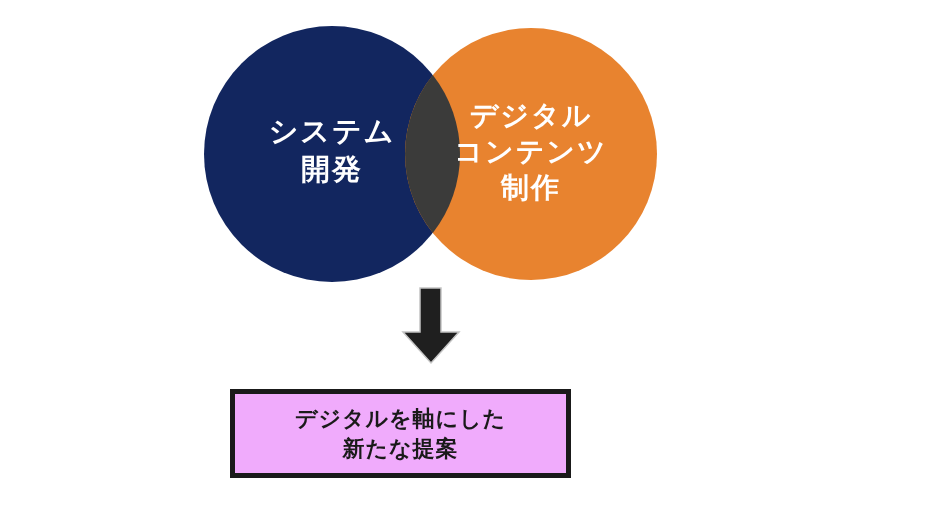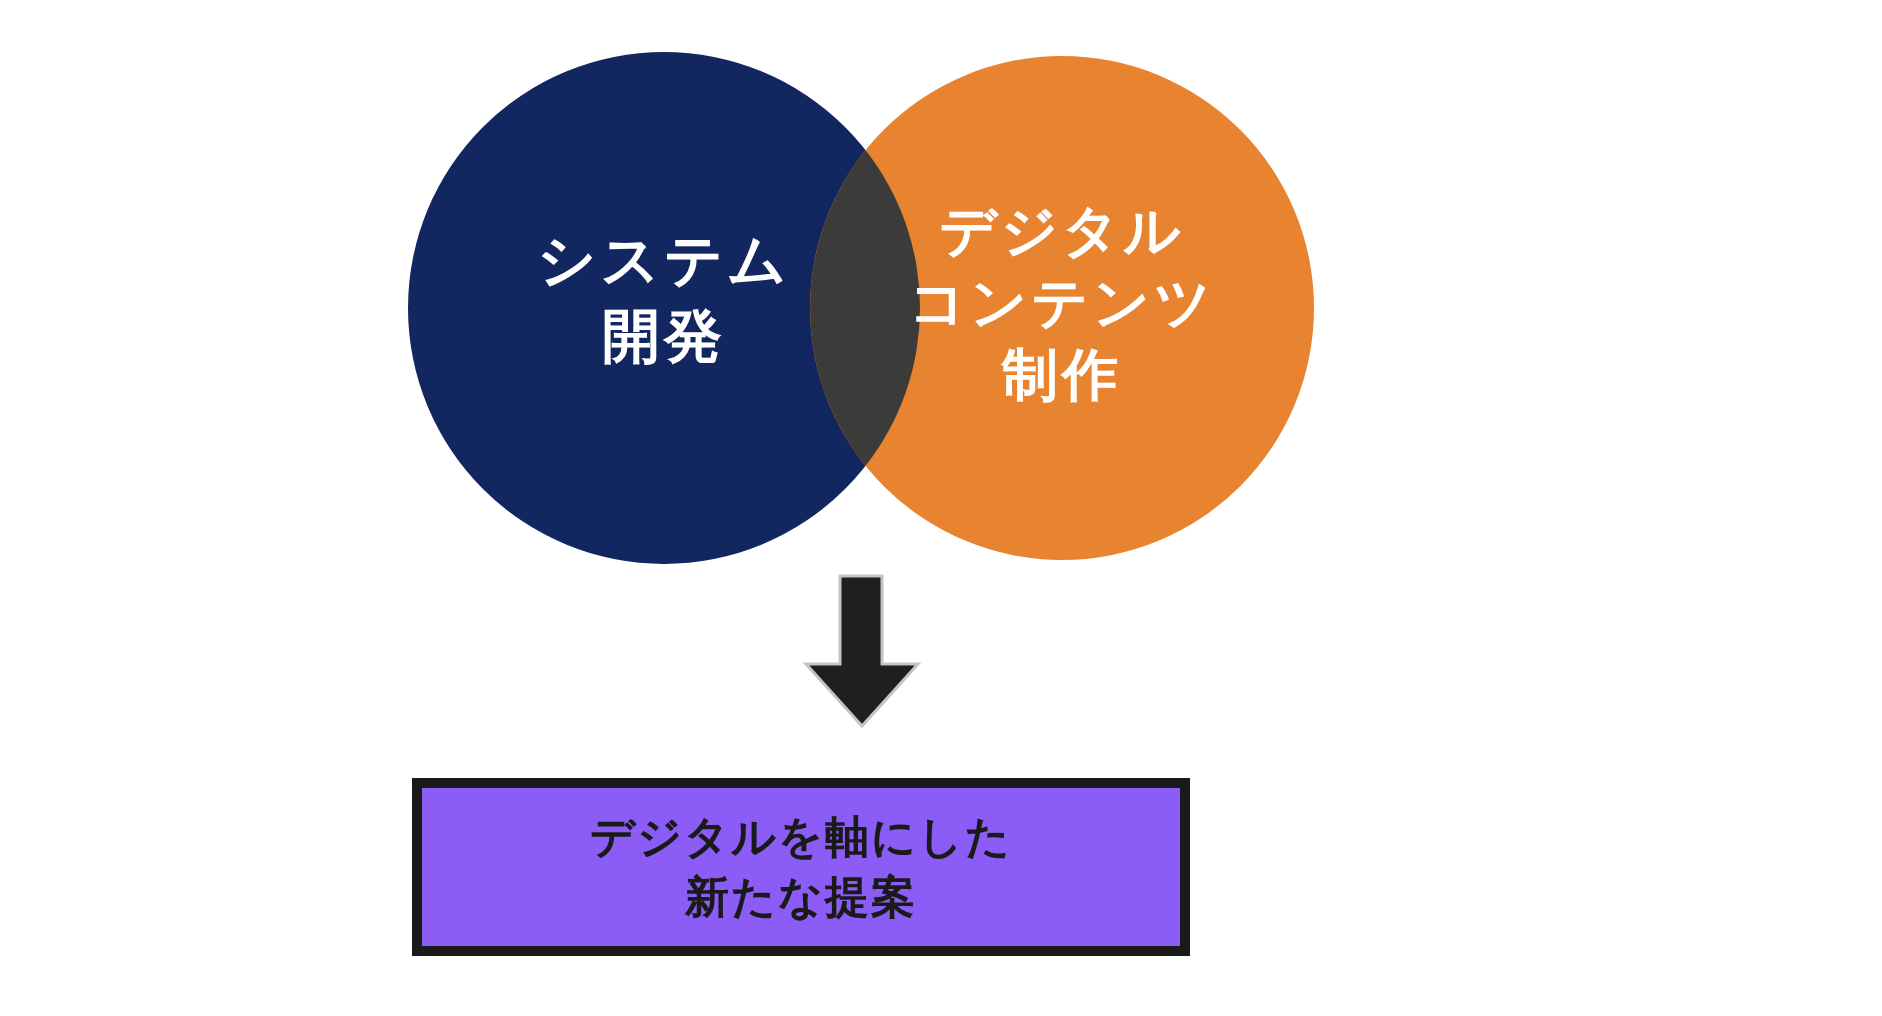--- a/index.html
+++ b/index.html
@@ -42,27 +42,27 @@
   .circle-label.right {
     left: 401px;
     top: 98px;
     width: 260px;
     font-size: 28px;
     line-height: 36px;
     letter-spacing: 2px;
   }
   .result-box {
     position: absolute;
-    left: 206px;
+    left: 230px;
     top: 389px;
-    width: 389px;
+    width: 341px;
     height: 89px;
     box-sizing: border-box;
     border: 5px solid #1a1a1a;
-    background: #8b5cf6;
+    background: #f0abfc;
     display: flex;
     align-items: center;
     justify-content: center;
   }
   .result-box .result-text {
     text-align: center;
     color: #1a1a1a;
     font-size: 22px;
     font-weight: 600;
     line-height: 30px;

